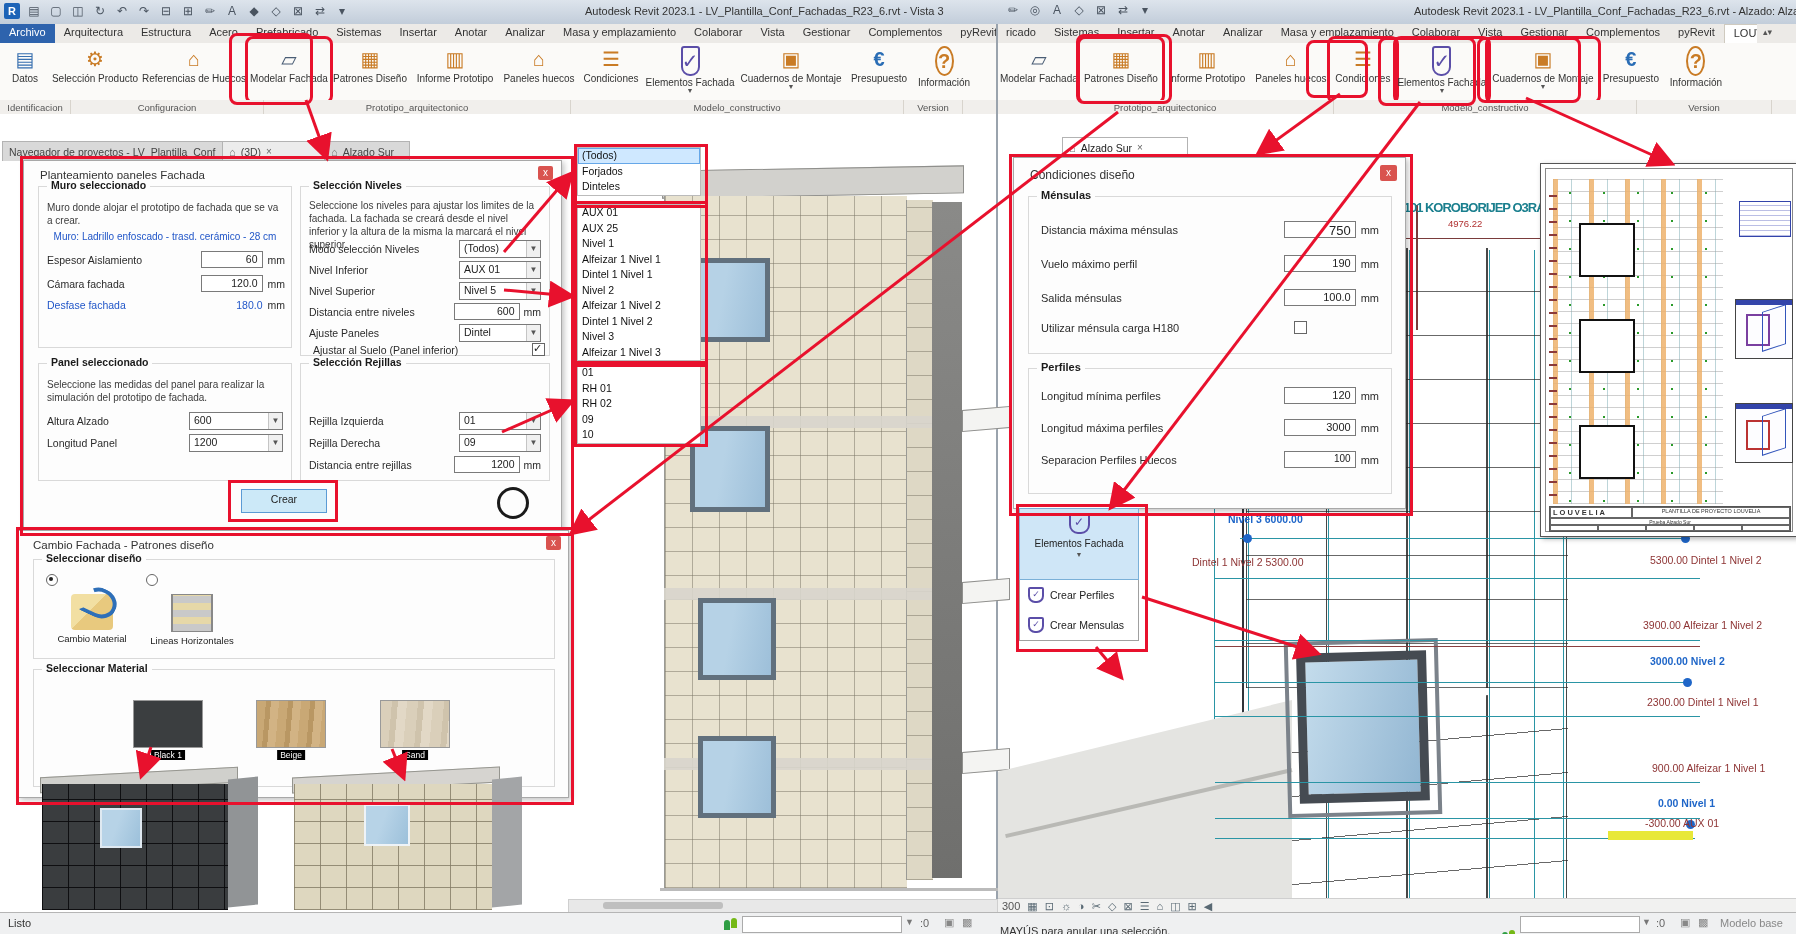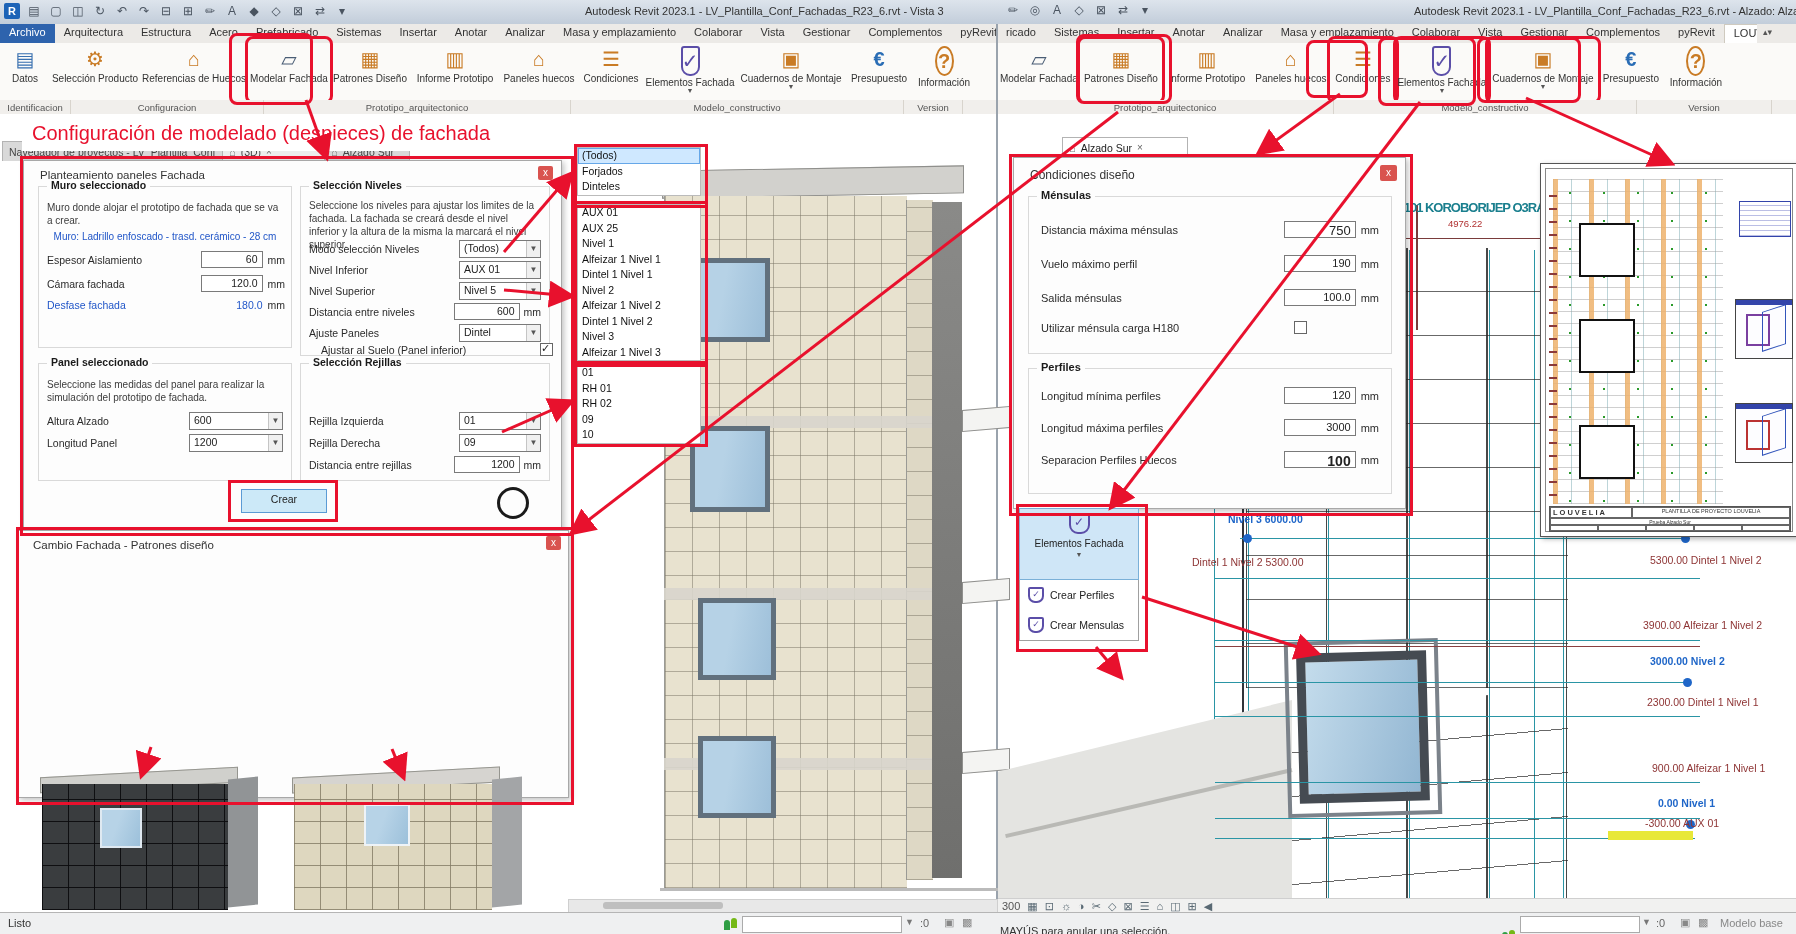--- a/index.html
+++ b/index.html
@@ -517,21 +517,20 @@
       <div style="display:flex;flex:1;">
         <div class="tb-cell" style="flex:1;"></div>
         <div class="tb-cell" style="flex:1;"></div>
         <div class="tb-cell" style="flex:1;"></div>
         <div class="tb-cell" style="flex:1;"></div>
         <div class="tb-cell" style="flex:1;"></div>
       </div>
     </div>
   </div>
 
-  <div class="abs banner" style="left:22px;top:118px;width:440px;">Configuración de modelado (despieces) de fachada</div>
 
   <div class="abs dlg" style="left:23px;top:160px;width:537px;height:368px;">
     <div class="abs dlg-title" style="left:16px;top:8px;">Planteamiento paneles Fachada</div>
     <div class="abs dlg-x" style="left:514px;top:5px;width:15px;height:14px;">x</div>
 
     <div class="gbox" style="left:14px;top:25px;width:252px;height:160px;">
       <span class="legend">Muro seleccionado</span>
       <div class="abs desc" style="left:8px;top:14px;width:236px;">Muro donde alojar el prototipo de fachada que se va a crear.</div>
       <div class="abs blue-t" style="left:0;top:44px;width:100%;text-align:center;font-size:10px;">Muro: Ladrillo enfoscado - trasd. cerámico - 28 cm</div>
       <div class="frow" style="left:8px;top:64px;width:238px;">
@@ -580,21 +579,21 @@
         <span class="tbox" style="width:58px;">600</span>
         <span class="unit" style="margin-left:4px;">mm</span>
       </div>
       <div class="frow" style="left:8px;top:137px;width:232px;">
         <span class="flabel">Ajuste Paneles</span>
         <span class="combo" style="width:80px;">
             <span class="cv">Dintel</span>
             <span class="ca">▼</span>
           </span>
       </div>
-      <div class="frow" style="left:20px;top:156px;width:232px;">
+      <div class="frow" style="left:12px;top:156px;width:232px;">
         <span class="flabel">Ajustar al Suelo (Panel inferior)</span>
         <span class="chk on"></span>
       </div>
     </div>
 
     <div class="gbox" style="left:14px;top:202px;width:252px;height:116px;">
       <span class="legend">Panel seleccionado</span>
       <div class="abs desc" style="left:8px;top:14px;width:236px;">Seleccione las medidas del panel para realizar la simulación del prototipo de fachada.</div>
       <div class="frow" style="left:8px;top:48px;width:236px;">
         <span class="flabel">Altura Alzado</span>
@@ -664,20 +663,60 @@
   <div class="li">01</div>
       <div class="li">RH 01</div>
       <div class="li">RH 02</div>
       <div class="li">09</div>
       <div class="li">10</div>
     </div>
 
   <div class="abs dlg" style="left:18px;top:530px;width:549px;height:266px;">
     <div class="abs dlg-title" style="left:14px;top:8px;">Cambio Fachada - Patrones diseño</div>
     <div class="abs dlg-x" style="left:527px;top:5px;width:15px;height:14px;">x</div>
+    <div class="gbox" style="left:14px;top:28px;width:520px;height:98px;">
+      <span class="legend">Seleccionar diseño</span>
+      <div>
+
+          <div class="opt sel" style="top: 12px; left: 12px;">
+            <span class="rad"></span>
+            <div class="dicon ic-paint"></div>
+            <div class="olbl">Cambio Material</div>
+          </div>
+
+          <div class="opt" style="top: 12px; left: 112px;">
+            <span class="rad"></span>
+            <div class="dicon ic-hgrid"></div>
+            <div class="olbl">Lineas Horizontales</div>
+          </div>
+        </div>
+    </div>
+    <div class="gbox" style="left:14px;top:138px;width:520px;height:116px;">
+      <span class="legend">Seleccionar Material</span>
+      <div>
+
+          <div class="swatch sel tone-dark" style="top: 30px; left: 99px;">
+            <div class="frame"></div>
+            <div class="sq"></div>
+            <div class="slbl">Black 1</div>
+          </div>
+
+          <div class="swatch tone-beige" style="top: 30px; left: 222px;">
+
+            <div class="sq"></div>
+            <div class="slbl">Beige</div>
+          </div>
+
+          <div class="swatch tone-sand" style="top: 30px; left: 346px;">
+
+            <div class="sq"></div>
+            <div class="slbl">Sand</div>
+          </div>
+        </div>
+    </div>
   </div>
 
   <div class="abs" style="left:40px;top:770px;width:220px;height:142px;">
     <div class="abs" style="left:0;top:2px;width:196px;height:14px;background:#d0d0cc;border:1px solid #95958f;transform:skewY(-3deg);"></div>
     <div class="abs fp-grid-dark" style="left:2px;top:14px;width:186px;height:126px;"></div>
     <div class="abs fp-window" style="left:60px;top:38px;width:38px;height:36px;"></div>
     <div class="abs" style="left:188px;top:8px;width:30px;height:128px;background:#919496;transform:skewY(-6deg);"></div>
   </div>
   <div class="abs" style="left:292px;top:770px;width:232px;height:142px;">
     <div class="abs" style="left:0;top:2px;width:206px;height:14px;background:#d6d4d0;border:1px solid #95958f;transform:skewY(-3deg);"></div>
@@ -727,21 +766,21 @@
           </div>
 
           <div class="frow" style="left: 12px; width: 338px; top: 50px;">
             <span class="flabel" style="font-size:11px;">Longitud máxima perfiles</span>
             <span class="tbox" style="width:64px;font-size:11px;">3000</span>
             <span class="unit" style="margin-left:5px;font-size:11px;">mm</span>
           </div>
 
           <div class="frow" style="left: 12px; width: 338px; top: 82px;">
             <span class="flabel" style="font-size:11px;">Separacion Perfiles Huecos</span>
-            <span class="tbox" style="width:64px;font-size:14px;font-weight:bold;">100</span>
+            <span class="tbox" style="width:64px;font-size:10px;">100</span>
             <span class="unit" style="margin-left:5px;font-size:11px;">mm</span>
           </div>
         </div>
     </div>
   </div>
 
   <div class="abs" style="left:1019px;top:508px;width:120px;">
     <div class="dd-btn" style="height:66px;">
       <span class="ico-shield" style="width:17px;height:17px;font-size:12px;line-height:15px;color:#5b4ea8;">✓</span>
       <span style="font-size:10px;color:#222;margin-top:4px;">Elementos Fachada</span>

